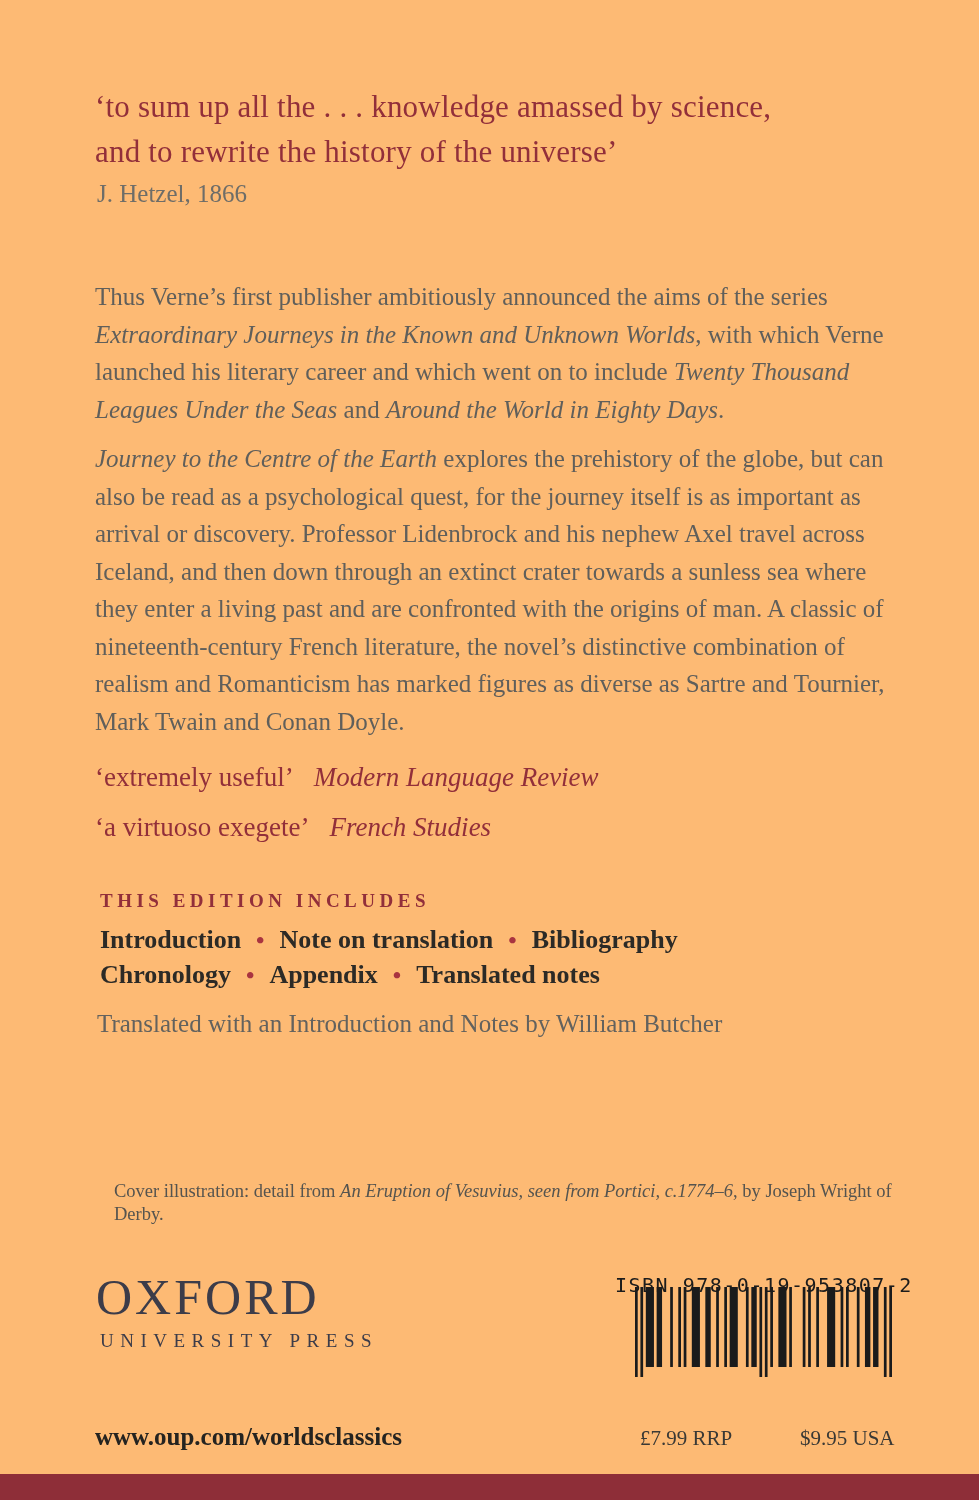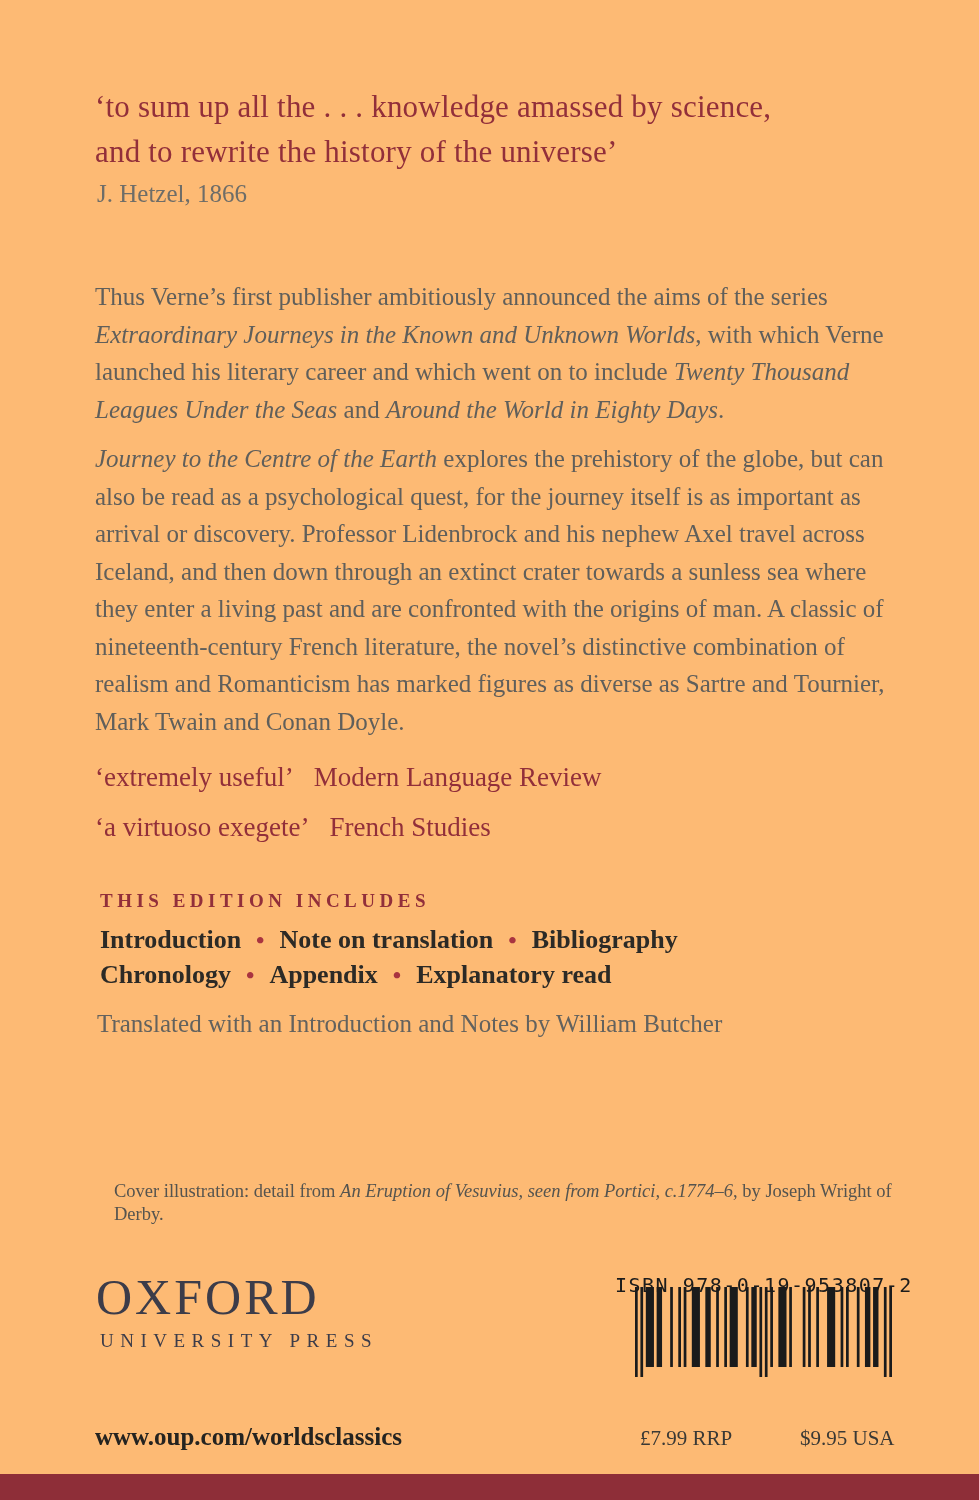--- a/index.html
+++ b/index.html
@@ -36,21 +36,21 @@
   .para-1{top:250px;}
   .para-2{top:412px;}
 
   
   .review{
     left:95px;
     font-size:27px; color:var(--accent,#922f3a);
   }
   .review-1{top:762px;}
   .review-2{top:812px;}
-  .review .source{margin-left:20px;}
+  .review .source{font-style:italic; margin-left:20px;}
 
   
   .edition-heading{
     left:100px; top:890px;
     font-size:19px; font-weight:700;
     letter-spacing:4.5px;
     color:var(--accent,#922f3a);
   }
   .edition-line{
     left:100px; width:820px;
@@ -134,21 +134,21 @@
   <div class="abs review review-2">
     <span>‘a virtuoso exegete’</span><span class="source">French Studies</span>
   </div>
 
   <div class="abs edition-heading">THIS EDITION INCLUDES</div>
 
   <div class="abs edition-line edition-line-1">
     <span>Introduction</span><span class="bullet">•</span><span>Note on translation</span><span class="bullet">•</span><span>Bibliography</span>
   </div>
   <div class="abs edition-line edition-line-2">
-    <span>Chronology</span><span class="bullet">•</span><span>Appendix</span><span class="bullet">•</span><span>Explanatory read</span>
+    <span>Chronology</span><span class="bullet">•</span><span>Appendix</span><span class="bullet">•</span><span>Translated notes</span>
   </div>
 
   <div class="abs translator">Translated with an Introduction and Notes by William Butcher</div>
 
   <div class="abs credit">
     <div><span>Cover illustration: detail from </span><i>An Eruption of Vesuvius, seen from Portici, c.1774–6</i><span>, by Joseph Wright of Derby.</span></div>
   </div>
 
   <div class="abs oxford">OXFORD</div>
   <div class="abs press">UNIVERSITY PRESS</div>

